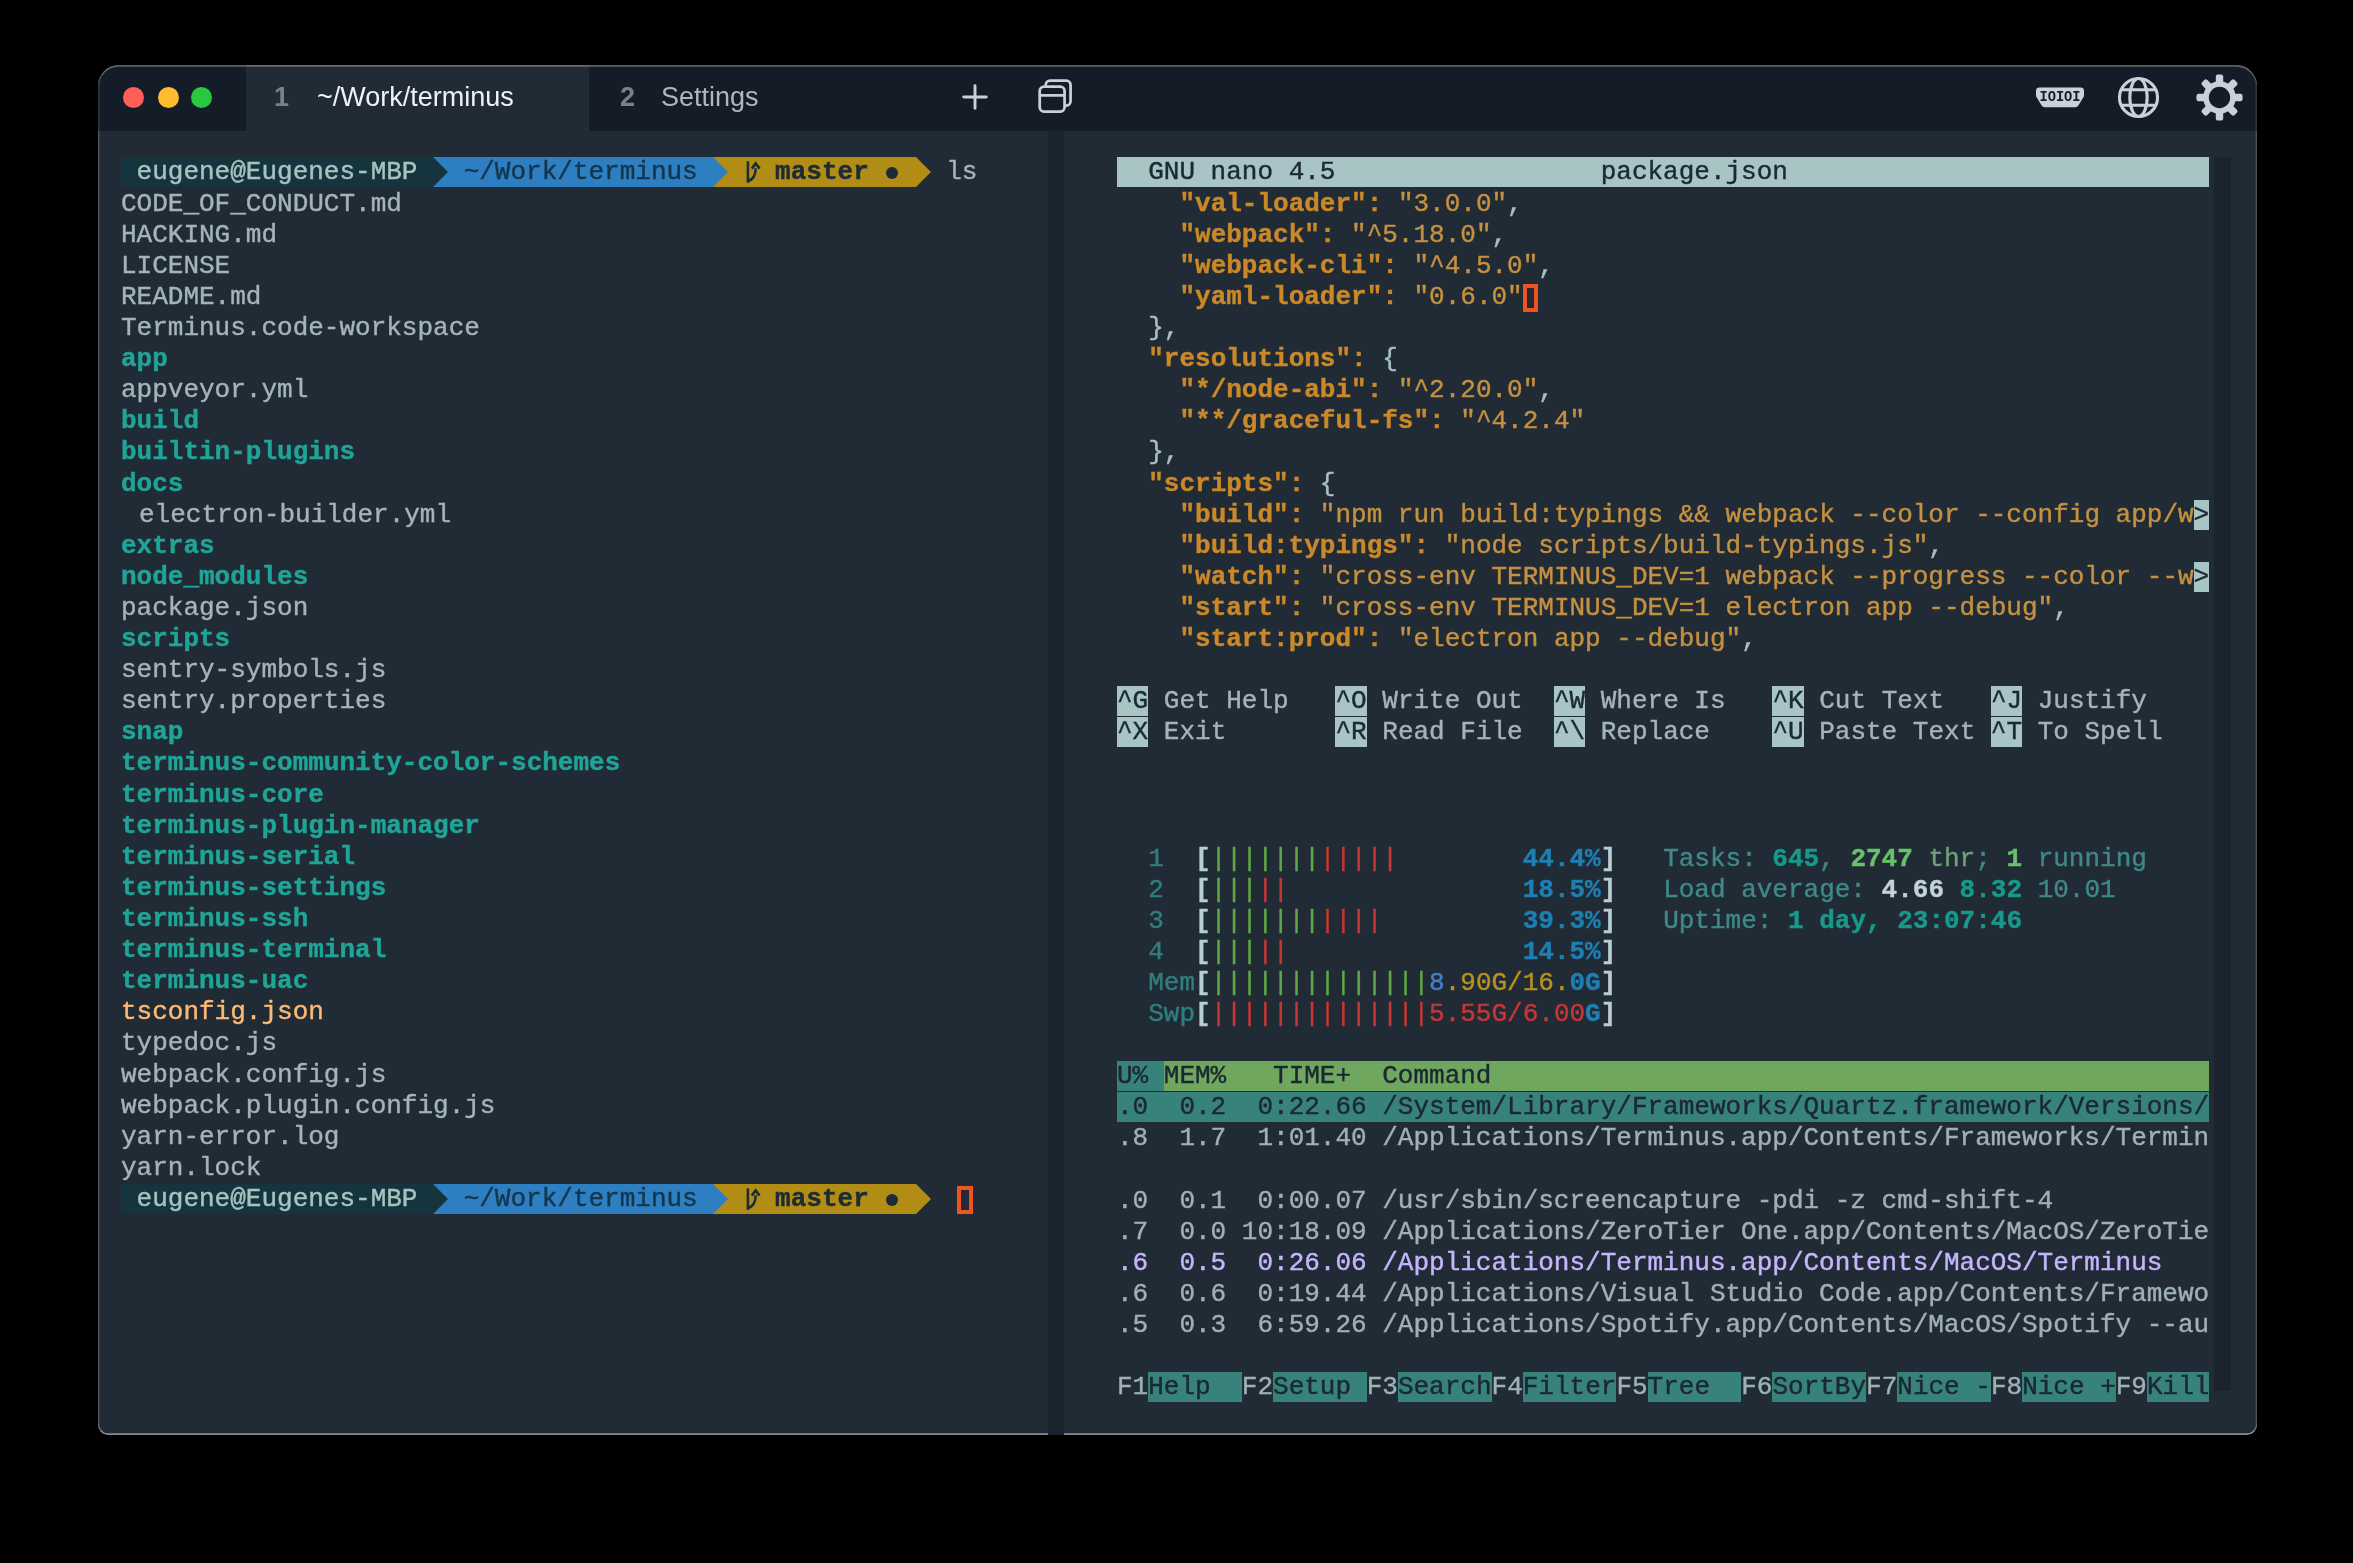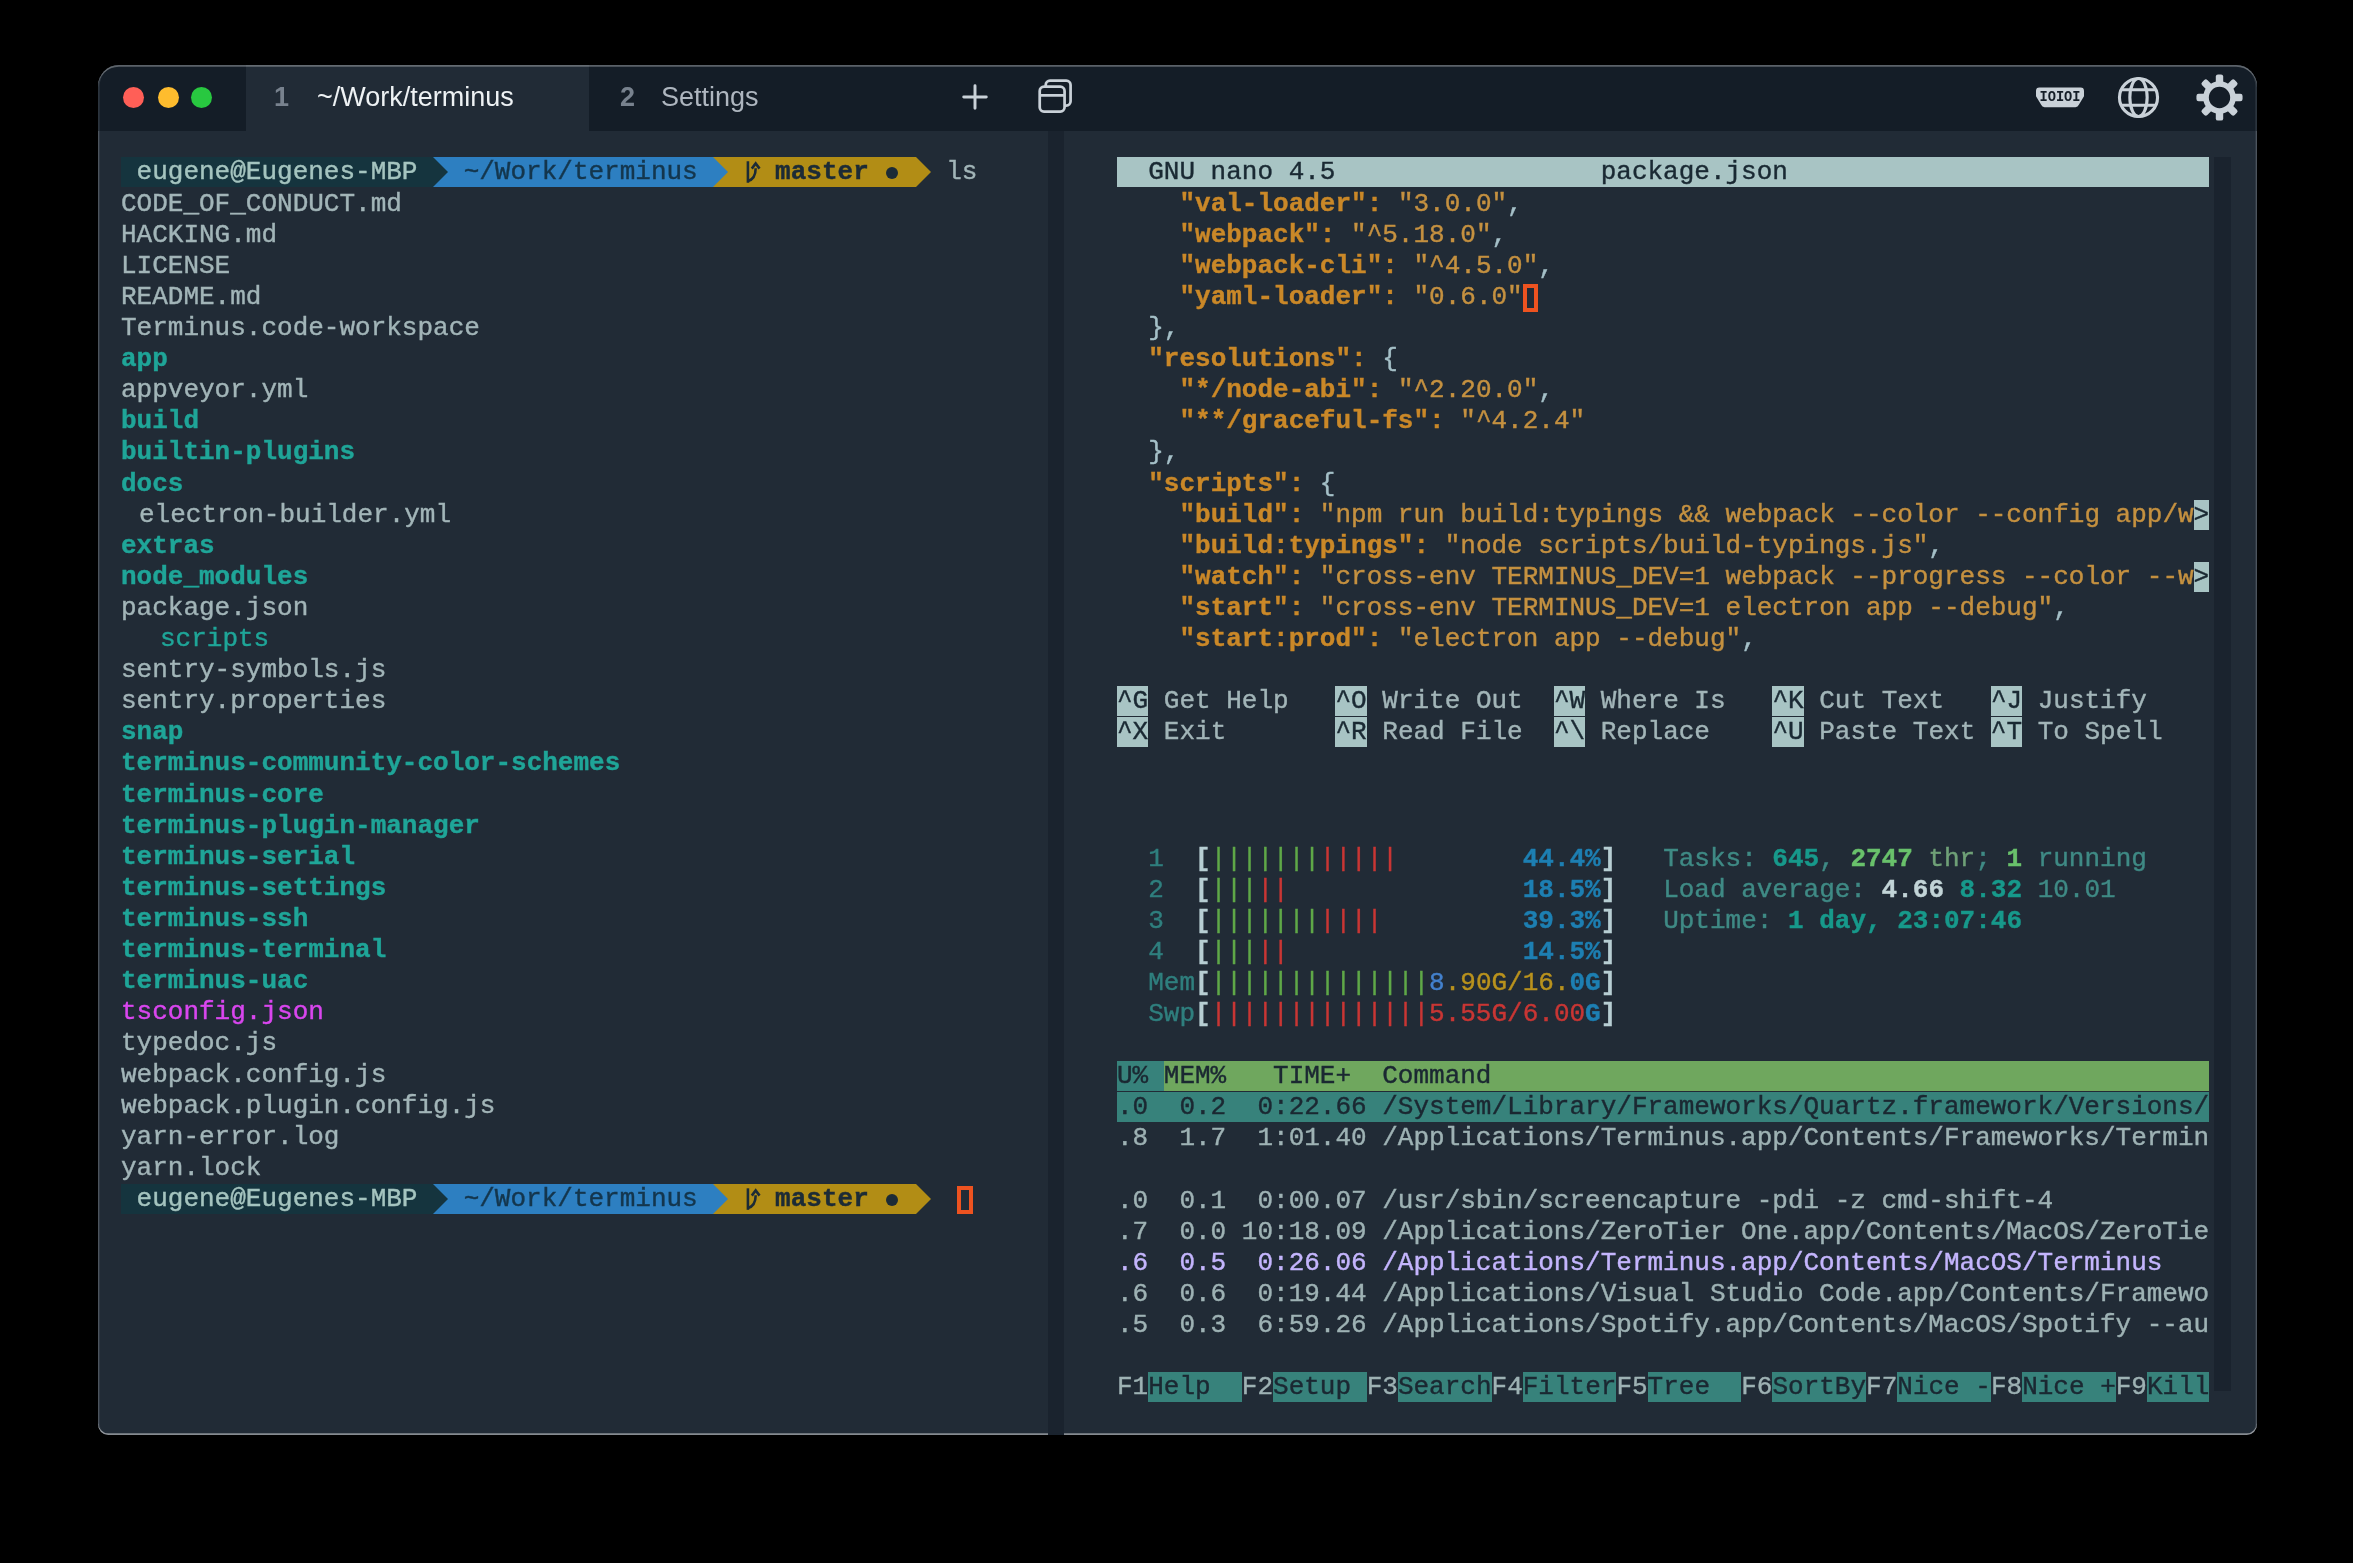--- a/index.html
+++ b/index.html
@@ -89,33 +89,33 @@
 <div class="r" style="left:23px;top:248px"><span style="color:#a2b5b8;">Terminus.code-workspace</span></div>
 <div class="r" style="left:23px;top:279px"><span style="color:#1fa598;font-weight:bold;">app</span></div>
 <div class="r" style="left:23px;top:310px"><span style="color:#a2b5b8;">appveyor.yml</span></div>
 <div class="r" style="left:23px;top:341px"><span style="color:#1fa598;font-weight:bold;">build</span></div>
 <div class="r" style="left:23px;top:372px"><span style="color:#1fa598;font-weight:bold;">builtin-plugins</span></div>
 <div class="r" style="left:23px;top:404px"><span style="color:#1fa598;font-weight:bold;">docs</span></div>
 <div class="r" style="left:23px;top:435px"><span style="color:#a2b5b8;margin-left:18px;">electron-builder.yml</span></div>
 <div class="r" style="left:23px;top:466px"><span style="color:#1fa598;font-weight:bold;">extras</span></div>
 <div class="r" style="left:23px;top:497px"><span style="color:#1fa598;font-weight:bold;">node_modules</span></div>
 <div class="r" style="left:23px;top:528px"><span style="color:#a2b5b8;">package.json</span></div>
-<div class="r" style="left:23px;top:559px"><span style="color:#1fa598;font-weight:normal;margin-left:39px;">scripts</span></div>
+<div class="r" style="left:23px;top:559px"><span style="color:#1fa598;font-weight:bold;">scripts</span></div>
 <div class="r" style="left:23px;top:590px"><span style="color:#a2b5b8;">sentry-symbols.js</span></div>
 <div class="r" style="left:23px;top:621px"><span style="color:#a2b5b8;">sentry.properties</span></div>
 <div class="r" style="left:23px;top:652px"><span style="color:#1fa598;font-weight:bold;">snap</span></div>
 <div class="r" style="left:23px;top:683px"><span style="color:#1fa598;font-weight:bold;">terminus-community-color-schemes</span></div>
 <div class="r" style="left:23px;top:715px"><span style="color:#1fa598;font-weight:bold;">terminus-core</span></div>
 <div class="r" style="left:23px;top:746px"><span style="color:#1fa598;font-weight:bold;">terminus-plugin-manager</span></div>
 <div class="r" style="left:23px;top:777px"><span style="color:#1fa598;font-weight:bold;">terminus-serial</span></div>
 <div class="r" style="left:23px;top:808px"><span style="color:#1fa598;font-weight:bold;">terminus-settings</span></div>
 <div class="r" style="left:23px;top:839px"><span style="color:#1fa598;font-weight:bold;">terminus-ssh</span></div>
 <div class="r" style="left:23px;top:870px"><span style="color:#1fa598;font-weight:bold;">terminus-terminal</span></div>
 <div class="r" style="left:23px;top:901px"><span style="color:#1fa598;font-weight:bold;">terminus-uac</span></div>
-<div class="r" style="left:23px;top:932px"><span style="color:#d946ef;text-align:right;">tsconfig.json</span></div>
+<div class="r" style="left:23px;top:932px"><span style="color:#fdba74;text-align:right;">tsconfig.json</span></div>
 <div class="r" style="left:23px;top:963px"><span style="color:#a2b5b8;">typedoc.js</span></div>
 <div class="r" style="left:23px;top:995px"><span style="color:#a2b5b8;">webpack.config.js</span></div>
 <div class="r" style="left:23px;top:1026px"><span style="color:#a2b5b8;">webpack.plugin.config.js</span></div>
 <div class="r" style="left:23px;top:1057px"><span style="color:#a2b5b8;">yarn-error.log</span></div>
 <div class="r" style="left:23px;top:1088px"><span style="color:#a2b5b8;">yarn.lock</span></div>
 <div class="r" style="left:23px;top:1119px"><span style="color:#a5c4bf;background:#15343e;"> eugene@Eugenes-MBP </span><span style="display:inline-block;vertical-align:top;width:0;height:0;border-top:15.6px solid transparent;border-bottom:15.6px solid transparent;border-left:15.6px solid #15343e;background:#2d7fc1;"></span><span style="color:#14364d;background:#2d7fc1;"> ~/Work/terminus </span><span style="display:inline-block;vertical-align:top;width:0;height:0;border-top:15.6px solid transparent;border-bottom:15.6px solid transparent;border-left:15.6px solid #2d7fc1;background:#b28d15;"></span><span style="background:#b28d15;color:#1c2b36;font-weight:bold"> <svg width="15.6" height="31" viewBox="0 0 18 36" style="vertical-align:top;overflow:visible">
           <g stroke="#1c2b36" stroke-width="3" fill="none">
             <path d="M4.5 5 V30"></path>
             <path d="M4.5 28 C11 26 13.5 20 13.5 13"></path>
             <path d="M9 13.5 L13.5 7.5 L18 13.5"></path>

